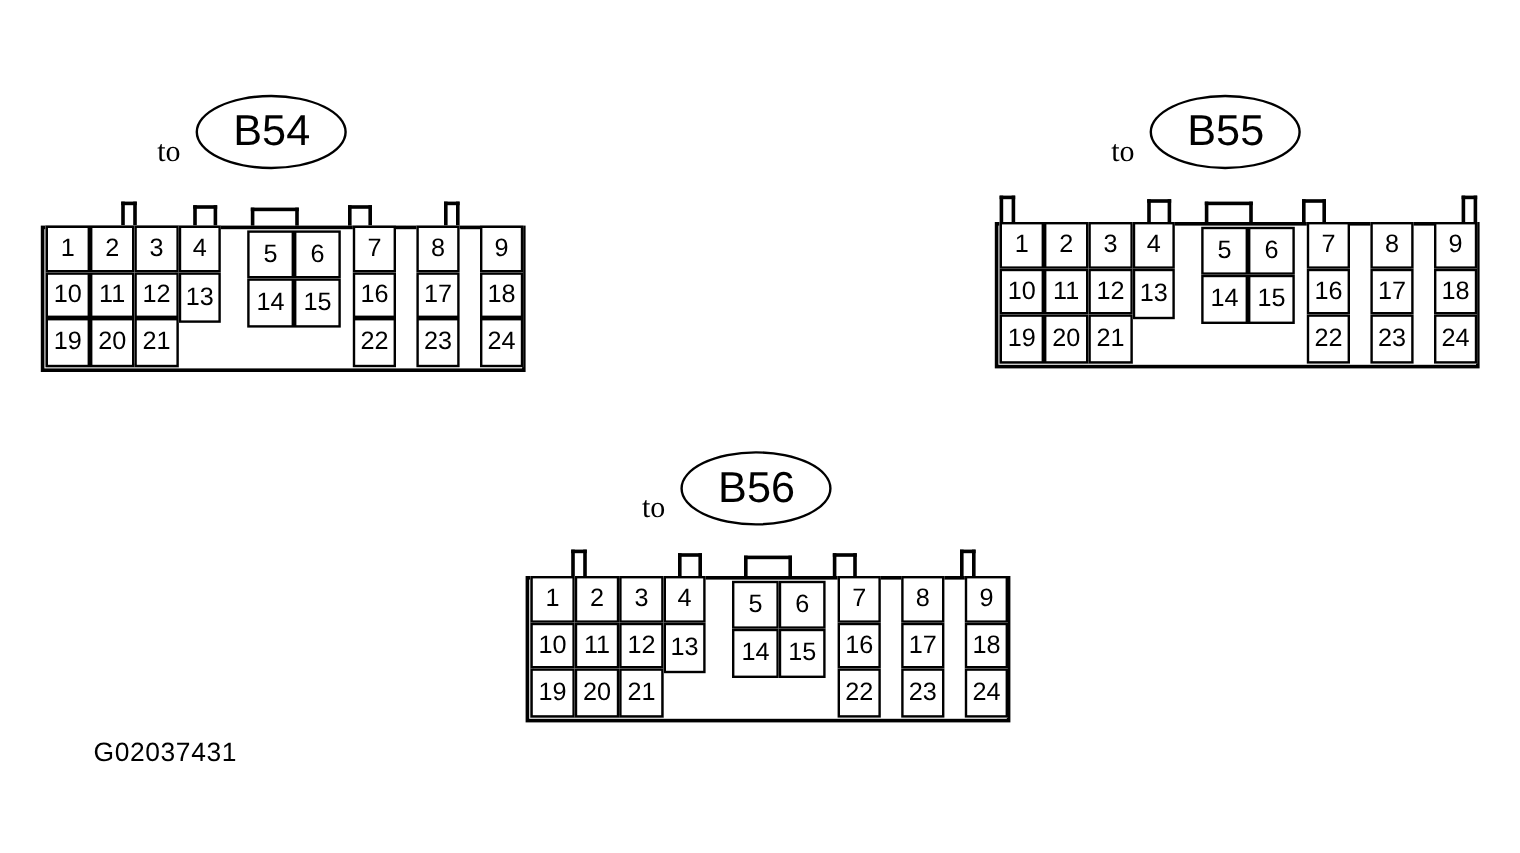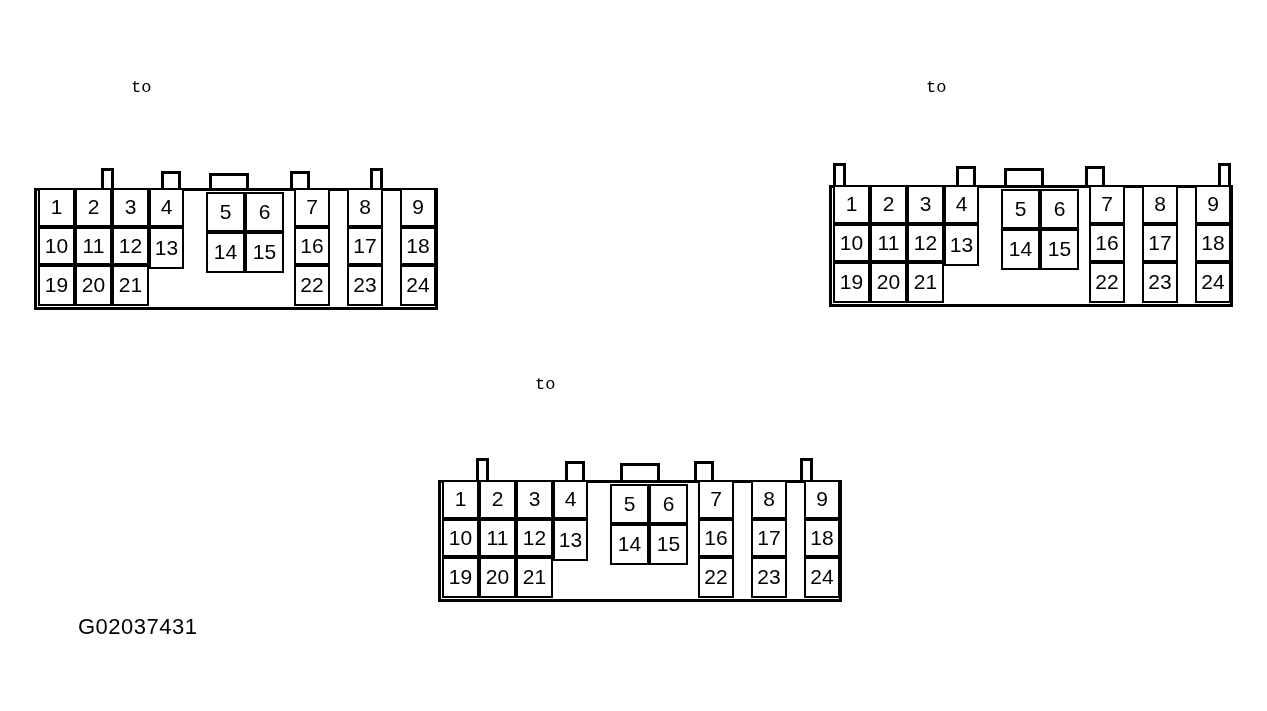--- a/index.html
+++ b/index.html
@@ -23,24 +23,25 @@
   }
 
   
   .caption {
     position: absolute;
     display: flex;
     align-items: center;
     white-space: nowrap;
   }
   .caption-to {
-    font-family: Liberation Mono, monospace;
-    font-size: 17px;
+    font-family: Liberation Serif, serif;
+    font-size: 25px;
     line-height: 1;
     margin-right: 13px;
+    margin-top: 32px;
   }
   .caption-bubble {
     width: 126px;
     height: 62px;
     border: 2.5px solid #000;
     border-radius: 50%;
     display: flex;
     align-items: center;
     justify-content: center;
     box-sizing: border-box;
@@ -107,20 +108,23 @@
     letter-spacing: 0.5px;
   }
 </style>
 </head>
 <body>
 
 <div class="connector-group" style="left:0px; top:0px;">
 
   <div class="caption" style="left:131px; top:79px;">
     <div class="caption-to">to</div>
+    <div class="caption-bubble">
+      <span>B54</span>
+    </div>
   </div>
 
   <div class="connector" style="left:34px; top:168px;">
 
     <div class="tab" style="left:67px; top:0px; width:13px; height:22px;"></div>
     <div class="tab" style="left:127px; top:3px; width:20px; height:19px;"></div>
     <div class="tab" style="left:175px; top:5px; width:40px; height:17px;"></div>
     <div class="tab" style="left:256px; top:3px; width:20px; height:19px;"></div>
     <div class="tab" style="left:336px; top:0px; width:13px; height:22px;"></div>
 
@@ -204,20 +208,23 @@
     <div class="cell" style="left:366px; top:97px; width:36px; height:41px;">
         <span>24</span>
       </div>
   </div>
 </div>
 
 <div class="connector-group" style="left:795px; top:0px;">
 
   <div class="caption" style="left:131px; top:79px;">
     <div class="caption-to">to</div>
+    <div class="caption-bubble">
+      <span>B55</span>
+    </div>
   </div>
 
   <div class="connector" style="left:34px; top:163px;">
 
     <div class="tab" style="left:4px; top:0px; width:13px; height:24px;"></div>
     <div class="tab" style="left:127px; top:3px; width:20px; height:21px;"></div>
     <div class="tab" style="left:175px; top:5px; width:40px; height:19px;"></div>
     <div class="tab" style="left:256px; top:3px; width:20px; height:21px;"></div>
     <div class="tab" style="left:389px; top:0px; width:13px; height:24px;"></div>
 
@@ -301,20 +308,23 @@
     <div class="cell" style="left:366px; top:99px; width:36px; height:41px;">
         <span>24</span>
       </div>
   </div>
 </div>
 
 <div class="connector-group" style="left:404px; top:297px;">
 
   <div class="caption" style="left:131px; top:79px;">
     <div class="caption-to">to</div>
+    <div class="caption-bubble">
+      <span>B56</span>
+    </div>
   </div>
 
   <div class="connector" style="left:34px; top:161px;">
 
     <div class="tab" style="left:38px; top:0px; width:13px; height:24px;"></div>
     <div class="tab" style="left:127px; top:3px; width:20px; height:21px;"></div>
     <div class="tab" style="left:182px; top:5px; width:40px; height:19px;"></div>
     <div class="tab" style="left:256px; top:3px; width:20px; height:21px;"></div>
     <div class="tab" style="left:362px; top:0px; width:13px; height:24px;"></div>
 

